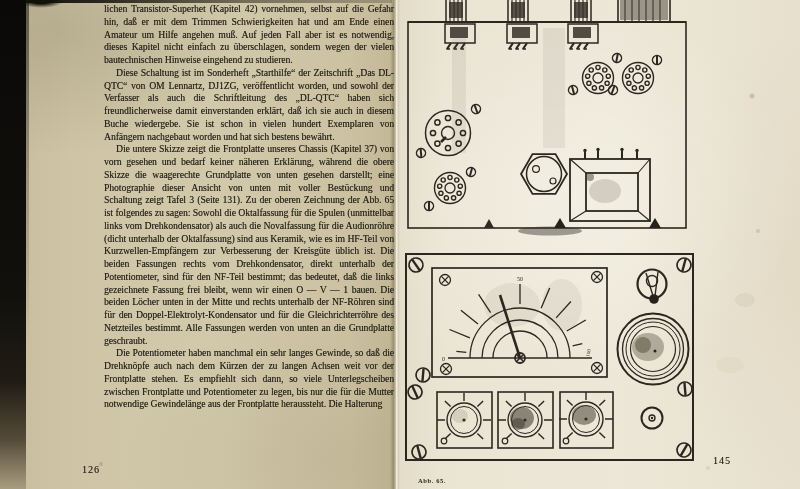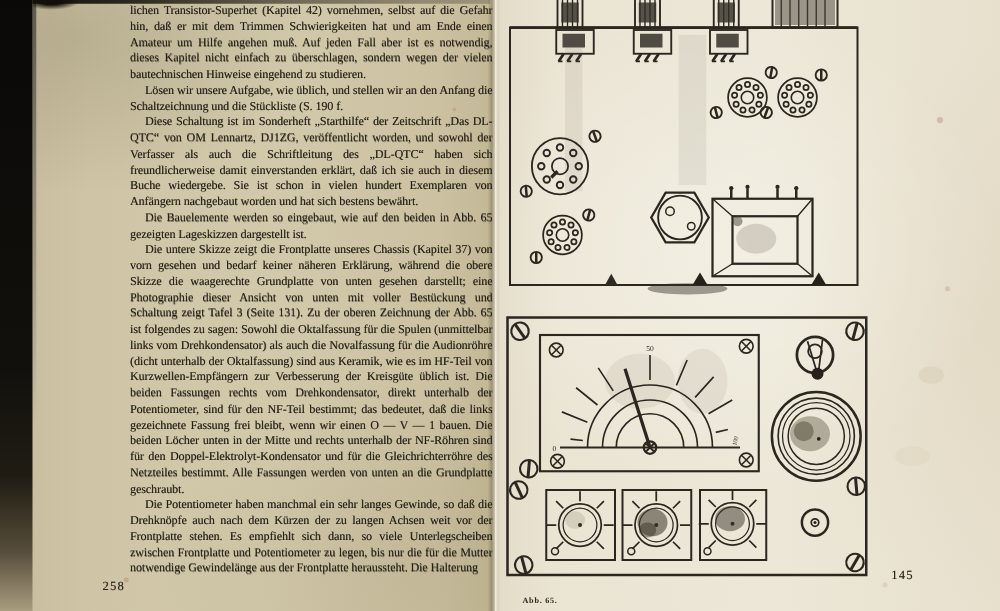--- a/index.html
+++ b/index.html
@@ -56,28 +56,26 @@
   <div class="right-page"></div>
   <div class="edge-strip"></div>
   <div class="top-edge"></div>
   <div class="corner-blob"></div>
   <div class="gutter"></div>
   <div class="speck speck1"></div>
   <div class="speck speck2"></div>
 
   <div class="text-col">
       <p>lichen Transistor-Superhet (Kapitel 42) vornehmen, selbst auf die Gefahr hin, daß er mit dem Trimmen Schwierigkeiten hat und am Ende einen Amateur um Hilfe angehen muß. Auf jeden Fall aber ist es notwendig, dieses Kapitel nicht einfach zu überschlagen, sondern wegen der vielen bautechnischen Hinweise eingehend zu studieren.</p>
-      <p>Lösen wir unsere Aufgabe, wie üblich, und stellen wir an den Anfang die Schaltzeichnung und die Stückliste (S. 190 f.</p>
       <p>Diese Schaltung ist im Sonderheft „Starthilfe“ der Zeitschrift „Das DL-QTC“ von OM Lennartz, DJ1ZG, veröffentlicht worden, und sowohl der Verfasser als auch die Schriftleitung des „DL-QTC“ haben sich freundlicherweise damit einverstanden erklärt, daß ich sie auch in diesem Buche wiedergebe. Sie ist schon in vielen hundert Exemplaren von Anfängern nachgebaut worden und hat sich bestens bewährt.</p>
-      <p>Die Bauelemente werden so eingebaut, wie auf den beiden in Abb. 65 gezeigten Lageskizzen dargestellt ist.</p>
       <p>Die untere Skizze zeigt die Frontplatte unseres Chassis (Kapitel 37) von vorn gesehen und bedarf keiner näheren Erklärung, während die obere Skizze die waagerechte Grundplatte von unten gesehen darstellt; eine Photographie dieser Ansicht von unten mit voller Bestückung und Schaltung zeigt Tafel 3 (Seite 131). Zu der oberen Zeichnung der Abb. 65 ist folgendes zu sagen: Sowohl die Oktalfassung für die Spulen (unmittelbar links vom Drehkondensator) als auch die Novalfassung für die Audionröhre (dicht unterhalb der Oktalfassung) sind aus Keramik, wie es im HF-Teil von Kurzwellen-Empfängern zur Verbesserung der Kreisgüte üblich ist. Die beiden Fassungen rechts vom Drehkondensator, direkt unterhalb der Potentiometer, sind für den NF-Teil bestimmt; das bedeutet, daß die links gezeichnete Fassung frei bleibt, wenn wir einen O — V — 1 bauen. Die beiden Löcher unten in der Mitte und rechts unterhalb der NF-Röhren sind für den Doppel-Elektrolyt-Kondensator und für die Gleichrichterröhre des Netzteiles bestimmt. Alle Fassungen werden von unten an die Grundplatte geschraubt.</p>
       <p>Die Potentiometer haben manchmal ein sehr langes Gewinde, so daß die Drehknöpfe auch nach dem Kürzen der zu langen Achsen weit vor der Frontplatte stehen. Es empfiehlt sich dann, so viele Unterlegscheiben zwischen Frontplatte und Potentiometer zu legen, bis nur die für die Mutter notwendige Gewindelänge aus der Frontplatte heraussteht. Die Halterung</p>
     </div>
 
-  <div class="pagenum pagenum-left">258</div>
+  <div class="pagenum pagenum-left">126</div>
   <div class="pagenum pagenum-right">145</div>
   <div class="fig-caption">Abb. 65.</div>
 
   <svg class="diagram-svg" width="400" height="489" viewBox="0 0 400 489">
     <defs>
       <g id="screw" stroke="#2b2720" fill="none" stroke-width="1.5">
         <circle r="4.5"></circle>
           <line x1="-3" y1="-3" x2="3" y2="3" stroke-width="2"></line>
       </g>
       <g id="pscrew" stroke="#2b2720" fill="none" stroke-width="1.7">

